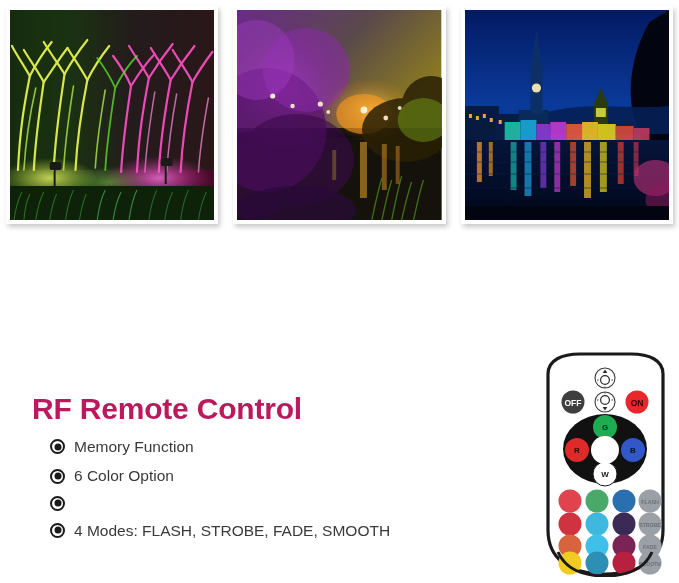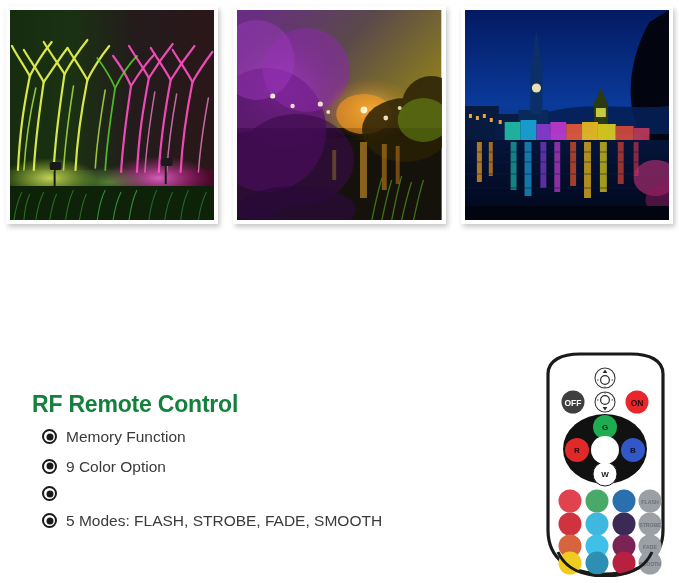--- a/index.html
+++ b/index.html
@@ -46,28 +46,28 @@
   .photo svg { display: block; width: 100%; height: 100%; }
 
   
   #feature-block {
     position: absolute;
     left: 32px;
     top: 392px;
     width: 440px;
   }
   #feature-title {
-    font-size: 23px;
+    font-size: 30px;
     font-weight: bold;
-    color: #15803d;
+    color: #be185d;
     letter-spacing: -0.2px;
     margin: 0 0 10px 0;
     line-height: 1.1;
   }
-  .bullet-list { list-style: none; margin: 4px; padding: 0; }
+  .bullet-list { list-style: none; margin: 12px; padding: 0; }
   .bullet-item {
     display: flex;
     align-items: center;
     margin: 0 0 10px 6px;
     font-size: 15.5px;
     color: #3a3a3a;
     line-height: 1.25;
   }
   .bullet-icon {
     flex: 0 0 auto;
@@ -377,28 +377,28 @@
 
 <div id="feature-block">
   <h1 id="feature-title">RF Remote Control</h1>
   <ul class="bullet-list">
     <li class="bullet-item">
       <span class="bullet-icon"></span>
       <span>Memory Function</span>
     </li>
     <li class="bullet-item">
       <span class="bullet-icon"></span>
-      <span>9 Color Option</span>
+      <span>6 Color Option</span>
     </li>
     <li class="bullet-item">
       <span class="bullet-icon"></span>
     </li>
     <li class="bullet-item">
       <span class="bullet-icon"></span>
-      <span>5 Modes: FLASH, STROBE, FADE, SMOOTH</span>
+      <span>4 Modes: FLASH, STROBE, FADE, SMOOTH</span>
     </li>
   </ul>
 </div>
 
 <div id="remote-wrap">
   <svg width="175" height="225" viewBox="0 0 175 225" aria-hidden="false">
 
     <path d="M30 22 C30 8 44 2 62 2 L113 2 C131 2 145 8 145 22 L145 178 C145 206 124 222 87 222 C50 222 30 206 30 178 Z" fill="#ffffff" stroke="#1a1a1a" stroke-width="3.2"></path>
 
     <g>

